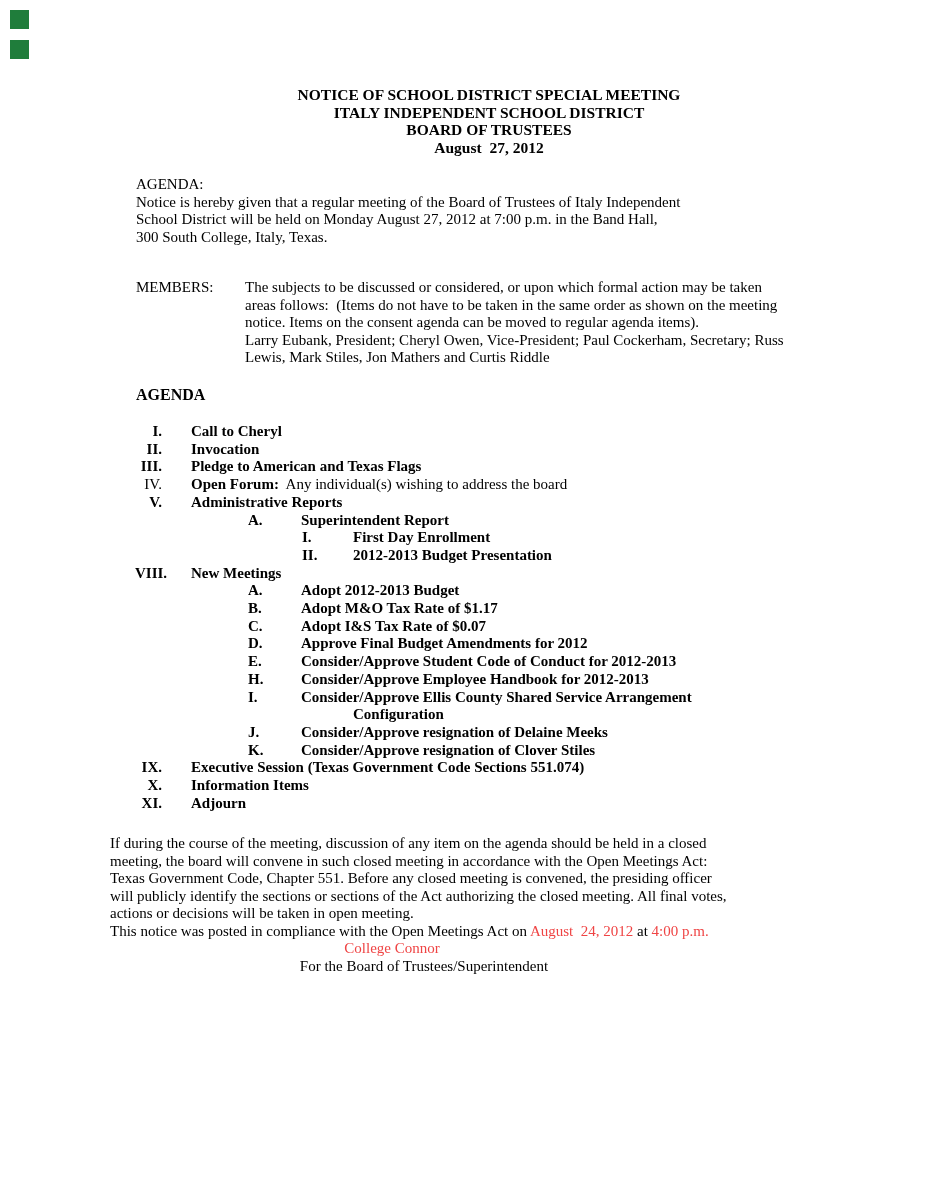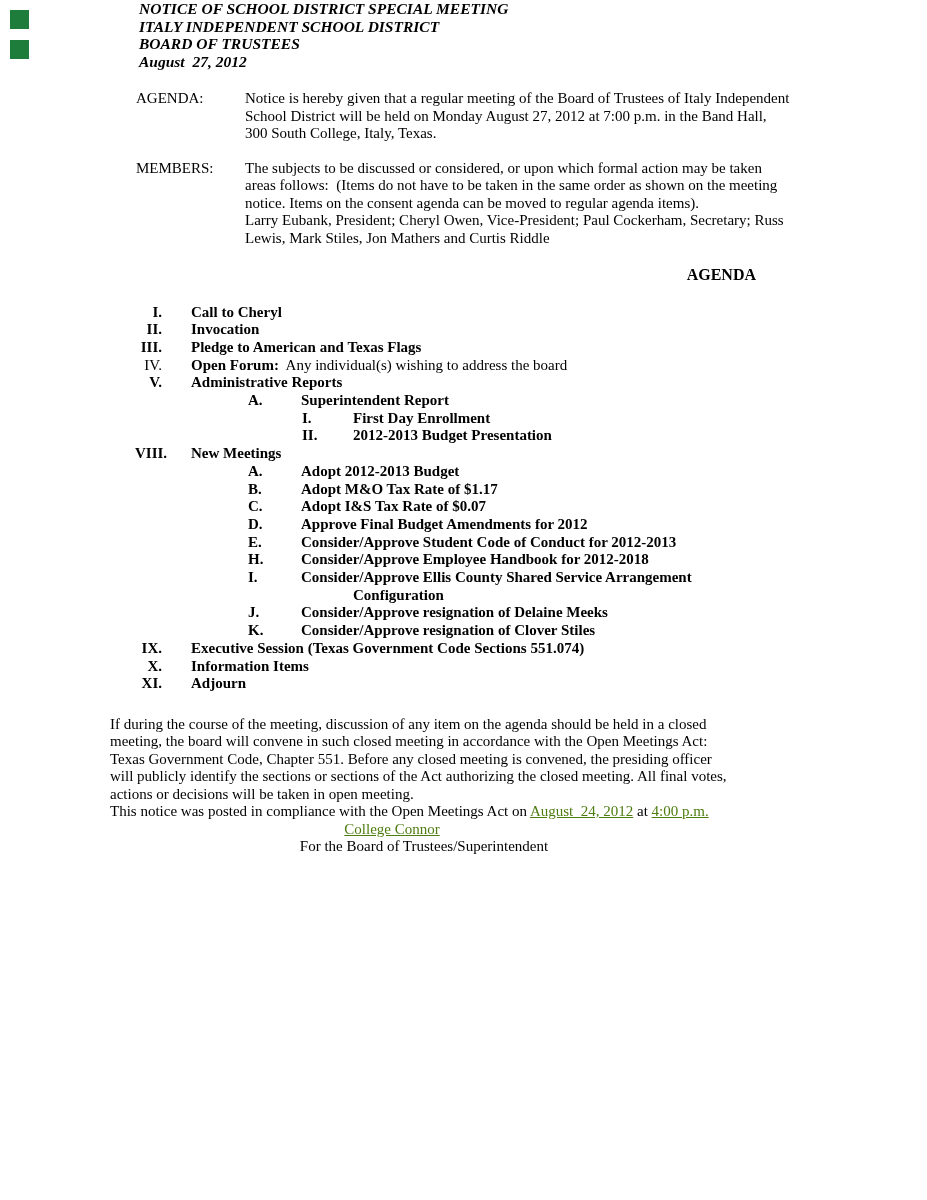--- a/index.html
+++ b/index.html
@@ -8,46 +8,46 @@
     width:927px;height:1200px;
     background:#ffffff;
     color:#000;
     font-family:"Liberation Serif", serif;
     overflow:hidden;
   }
   .pre{white-space:pre-wrap;}
   .deco-squares{position:absolute;left:10px;top:10px;}
   .sq{width:19px;height:19px;background:#1f7d3b;margin-bottom:11px;}
   .title-block{
-    margin-left:139px;width:700px;
-    text-align:left;font-weight:bold;font-size:15.5px;line-height:17.5px;font-style:italic;
+    padding-top:86px;margin-left:139px;width:700px;
+    text-align:center;font-weight:bold;font-size:15.5px;line-height:17.5px;
   }
   .def-row{display:flex;margin-left:136px;font-size:15px;line-height:17.5px;}
-  .def-row.first{margin-top:20px;}
-  .def-row.second{margin-top:17px;}
+  .def-row.first{margin-top:20px;flex-direction:column;}
+  .def-row.second{margin-top:33px;}
   .def-label{width:109px;flex:none;}
   .def-text{width:545px;flex:none;}
   .agenda-heading{
     margin-left:136px;width:620px;margin-top:19px;
-    text-align:right;font-weight:bold;font-size:16px;line-height:17.5px;
+    text-align:left;font-weight:bold;font-size:16px;line-height:17.5px;
   }
   #agenda-list{margin-top:20px;font-size:15px;font-weight:bold;line-height:17.7px;}
   .arow{display:flex;}
   .l1{margin-left:135px;}
   .l1 .num{width:27px;padding-right:29px;text-align:right;flex:none;}
   .l2{margin-left:248px;}
   .l2 .num{width:53px;text-align:left;flex:none;}
   .l3{margin-left:302px;}
   .l3 .num{width:51px;text-align:left;flex:none;}
   .numleft{text-align:center;}
   .numreg{font-weight:normal;}
   .suffix{font-weight:normal;}
   .cont{margin-left:52px;}
   .closing{margin-left:110px;width:628px;margin-top:23px;font-size:15px;line-height:17.5px;}
-  .blue{color:#4d7c0f;text-decoration:underline;}
+  .blue{color:#ef4444;}
   .sig{text-align:center;margin-right:64px;}
   .sig2{text-align:center;}
 </style>
 </head>
 <body>
 
 <div class="page">
 
   <div class="deco-squares">
     <div class="sq"></div>
@@ -128,21 +128,21 @@
       <div class="arow l2">
         <div class="num">D.</div>
         <div class="atext pre"><span>Approve Final Budget Amendments for 2012</span></div>
       </div>
       <div class="arow l2">
         <div class="num">E.</div>
         <div class="atext pre"><span>Consider/Approve Student Code of Conduct for 2012-2013</span></div>
       </div>
       <div class="arow l2">
         <div class="num">H.</div>
-        <div class="atext pre"><span>Consider/Approve Employee Handbook for 2012-2018</span></div>
+        <div class="atext pre"><span>Consider/Approve Employee Handbook for 2012-2013</span></div>
       </div>
       <div class="arow l2">
         <div class="num">I.</div>
         <div class="atext pre"><span>Consider/Approve Ellis County Shared Service Arrangement</span><div class="cont">Configuration</div></div>
       </div>
       <div class="arow l2">
         <div class="num">J.</div>
         <div class="atext pre"><span>Consider/Approve resignation of Delaine Meeks</span></div>
       </div>
       <div class="arow l2">

